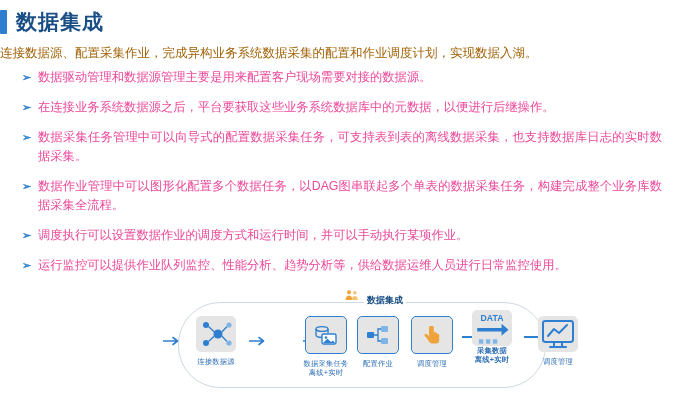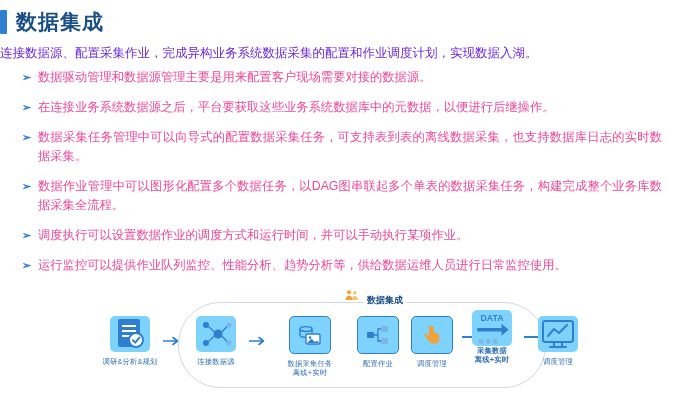--- a/index.html
+++ b/index.html
@@ -46,21 +46,21 @@
   }
 
   
   .lead {
     position: absolute;
     left: 0px;
     top: 44px;
     width: 672px;
     font-size: 12.5px;
     line-height: 18px;
-    color: #6d28d9;
+    color: #a16207;
   }
 
   
   .bullets {
     position: absolute;
     left: 22px;
     top: 68px;
     width: 640px;
   }
   .bullet {
@@ -123,21 +123,21 @@
     position: absolute;
     text-align: center;
     width: 60px;
   }
   .node-box {
     width: 40px;
     height: 36px;
     margin: 0 auto;
     border: 1.4px solid #2f7fd0;
     border-radius: 5px;
-    background: #7dd3fc;
+    background: #e5e5e5;
     display: flex;
     align-items: center;
     justify-content: center;
   }
   .node-box.no-border {
     border: none;
   }
   .node-label {
     margin-top: 5px;
     font-size: 7.3px;
@@ -202,33 +202,20 @@
     <div class="group-icon">
       <svg width="16" height="16" viewBox="0 0 16 16">
         <circle cx="5" cy="4.2" r="2" fill="#f0a33a"></circle>
         <path d="M1.6 12 C1.6 8.8 3.2 7.4 5 7.4 C6.8 7.4 8.4 8.8 8.4 12 Z" fill="#f0a33a"></path>
         <circle cx="10.8" cy="4.8" r="1.7" fill="#f7c070"></circle>
         <path d="M7.8 12 C7.8 9.2 9.2 8 10.8 8 C12.4 8 13.8 9.2 13.8 12 Z" fill="#f7c070"></path>
       </svg>
     </div>
     <div class="group-label">数据集成</div>
 
-    <div class="node" style="left:100px; top:30px;">
-      <div class="node-box no-border">
-        <svg width="38" height="38" viewBox="0 0 38 38">
-          <rect x="7" y="4" width="22" height="28" rx="2" fill="#2f7fd0"></rect>
-          <rect x="11" y="10" width="14" height="2" fill="#ffffff"></rect>
-          <rect x="11" y="15" width="14" height="2" fill="#ffffff"></rect>
-          <rect x="11" y="20" width="9" height="2" fill="#ffffff"></rect>
-          <circle cx="25" cy="25" r="7" fill="#ffffff" stroke="#2f7fd0" stroke-width="2"></circle>
-          <path d="M21.8 25.2 L24.3 27.6 L28.4 22.6" stroke="#2f7fd0" stroke-width="2" fill="none" stroke-linecap="round" stroke-linejoin="round"></path>
-        </svg>
-      </div>
-      <div class="node-label">调研&amp;分析&amp;规划</div>
-    </div>
 
     <div class="arrow" style="left:163px; top:46px;">
       <svg width="18" height="10" viewBox="0 0 18 10">
           <path d="M0 5 L13 5 M10 1.5 L14.5 5 L10 8.5" stroke="#2f7fd0" stroke-width="1.6" fill="none" stroke-linecap="round" stroke-linejoin="round"></path>
         </svg>
     </div>
 
     <div class="node" style="left:186px; top:30px;">
       <div class="node-box no-border">
         <svg width="36" height="34" viewBox="0 0 36 34">
@@ -249,21 +236,21 @@
         </svg>
     </div>
 
 
     <div class="arrow" style="left:303px; top:46px;">
       <svg width="18" height="10" viewBox="0 0 18 10">
           <path d="M0 5 L13 5 M10 1.5 L14.5 5 L10 8.5" stroke="#2f7fd0" stroke-width="1.6" fill="none" stroke-linecap="round" stroke-linejoin="round"></path>
         </svg>
     </div>
 
-    <div class="node" style="left:280px; top:30px;">
+    <div class="node" style="left:296px; top:30px;">
       <div class="node-box">
         <svg width="26" height="22" viewBox="0 0 26 22">
           <ellipse cx="9" cy="5" rx="6" ry="2.4" fill="none" stroke="#2f7fd0" stroke-width="1.4"></ellipse>
           <path d="M3 5 V11 C3 12.4 5.7 13.4 9 13.4" fill="none" stroke="#2f7fd0" stroke-width="1.4"></path>
           <path d="M15 5 V9" fill="none" stroke="#2f7fd0" stroke-width="1.4"></path>
           <rect x="9" y="10" width="14" height="10" rx="1.4" fill="#ffffff" stroke="#2f7fd0" stroke-width="1.4"></rect>
           <circle cx="13" cy="13.6" r="1.3" fill="#2f7fd0"></circle>
           <path d="M10 19 L14.5 14.8 L18 18 L20 16.4 L22 19 Z" fill="#2f7fd0"></path>
         </svg>
       </div>

